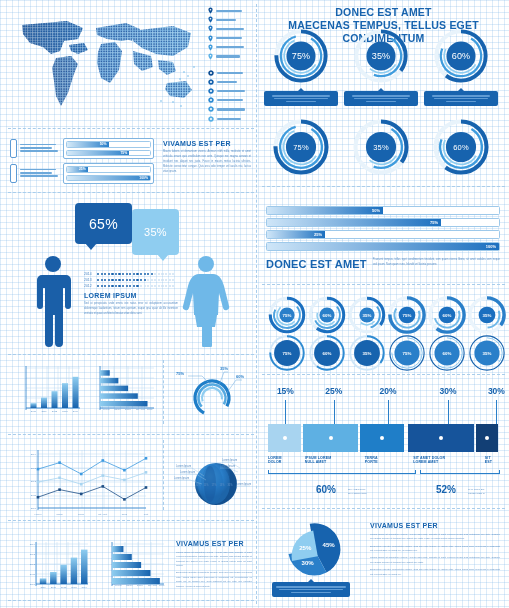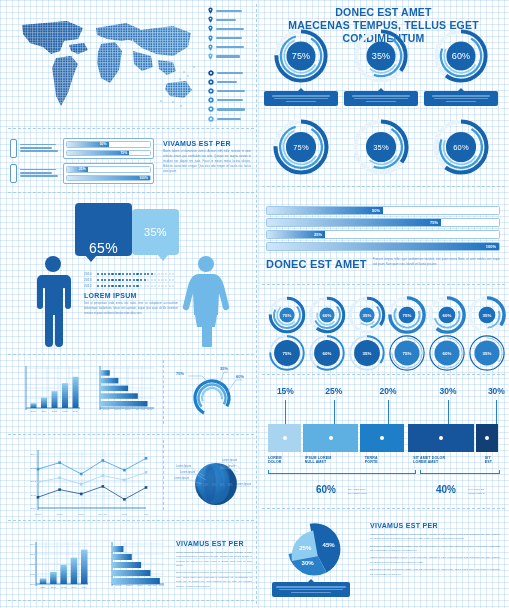--- a/index.html
+++ b/index.html
@@ -488,21 +488,21 @@
           <circle cx="50" cy="50" r="26" fill="#1763ae"></circle>
         </svg>
         <div class="ring-label sm">60%</div>
       </div>
     </div>
 
   <div class="dashed-h" style="left:262px; top:186px; width:243px;"></div>
 
   <div class="dashed-h" style="left:8px; top:192px; width:246px;"></div>
 
-  <div class="bubble dark" style="left:75px; top:203px; width:57px; height:53px; background:#1a5fa8;align-items:flex-end;">
+  <div class="bubble dark" style="left:75px; top:203px; width:57px; height:41px; background:#1a5fa8;">
     <span class="pct">65%</span>
   </div>
   <div class="bubble light" style="left:132px; top:209px; width:47px; height:46px; background:#8fcdf0;">
     <span class="pct">35%</span>
   </div>
 
   <svg style="position:absolute; left:32px; top:255px; width:42px; height:92px;" viewBox="0 0 42 92">
     <circle cx="21" cy="9" r="8" fill="#1a5fa8"></circle>
     <path d="M8 20 h26 a5 5 0 0 1 5 5 v26 a3 3 0 0 1 -6 0 v-18 h-2 v55 a4 4 0 0 1 -8 0 v-28 h-2 v28 a4 4 0 0 1 -8 0 v-55 h-2 v18 a3 3 0 0 1 -6 0 v-26 a5 5 0 0 1 5 -5 z" fill="#1a5fa8"></path>
   </svg>
@@ -790,21 +790,21 @@
 LOREM AMET</div>
       <div class="seg-name" style="left: 484.8px; top: 456px; width: 23.2px; white-space: pre-line;">SIT
 EST</div>
     </div>
   <div id="band-groups">
       <div class="brace" style="left: 268px; top: 470px; width: 148px; border-top: 1px solid rgb(42, 127, 201); border-bottom: none; transform: scaleY(-1);"></div>
       <div class="group-pct" style="left: 316px; top: 484px;">60%</div>
       <div class="group-note" style="left: 348px; top: 488px; width: 34px; white-space: pre-line;">SIT AMET NULL
 SIT LOREM DEN</div>
       <div class="brace" style="left: 420px; top: 470px; width: 80px; border-top: 1px solid rgb(42, 127, 201); border-bottom: none; transform: scaleY(-1);"></div>
-      <div class="group-pct" style="left: 436px; top: 484px;">40%</div>
+      <div class="group-pct" style="left: 436px; top: 484px;">52%</div>
       <div class="group-note" style="left: 468px; top: 488px; width: 34px; white-space: pre-line;">NAM NULL SIT
 LOREM DEN S</div>
     </div>
 
   <div class="dashed-h" style="left:262px; top:508px; width:243px;"></div>
 
   <div class="pie-wrap" style="left:270px; top:518px; width:92px; height:68px;">
     <svg viewBox="0 0 100 78" width="92" height="68">
       <g id="pie-slices">
           <path d="M48 36 L42.79055466999209 6.455767409633758 A30 30 0 0 1 62.08414688357672 62.48842778576781 Z" fill="#1763ae"></path>

